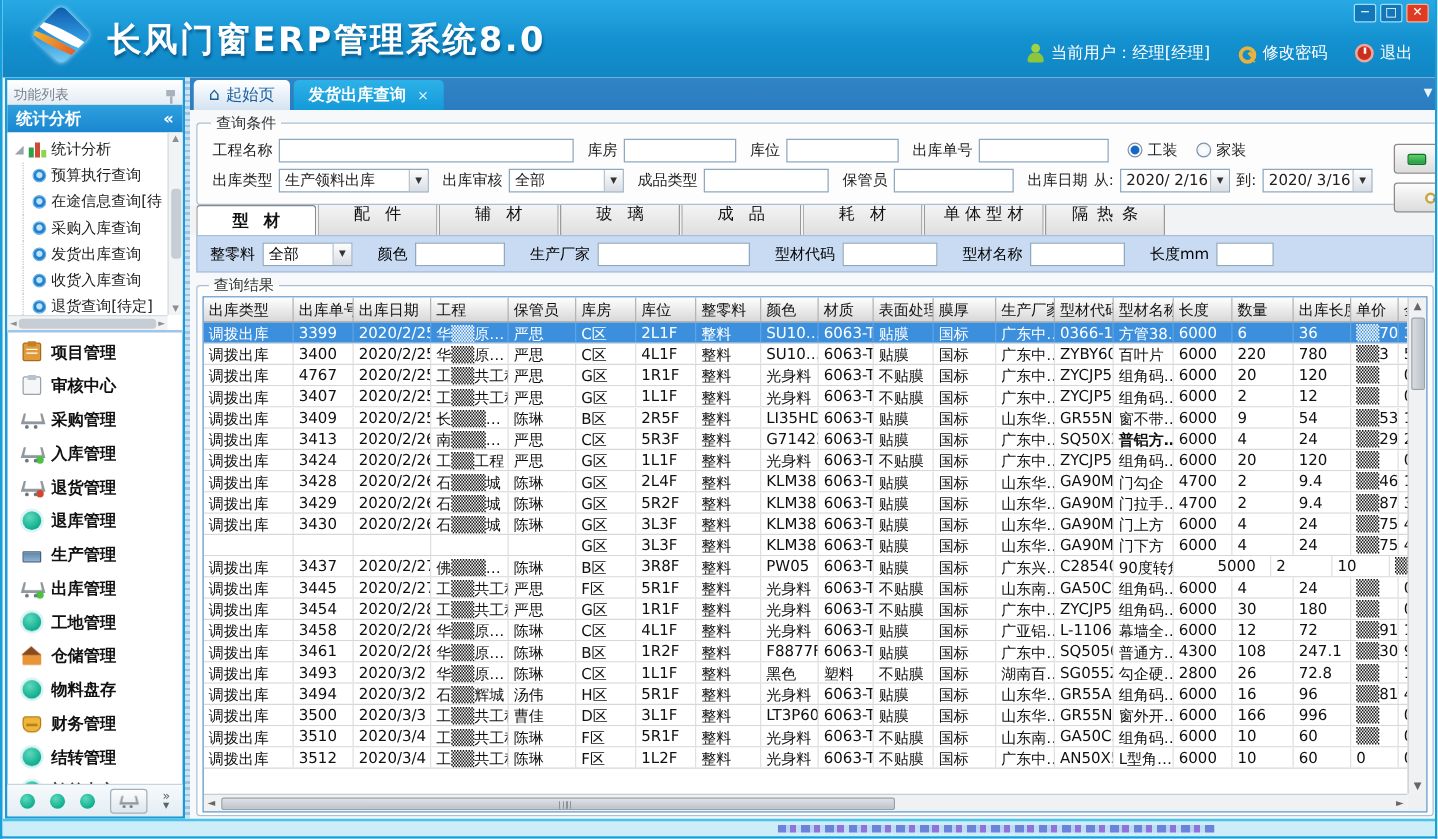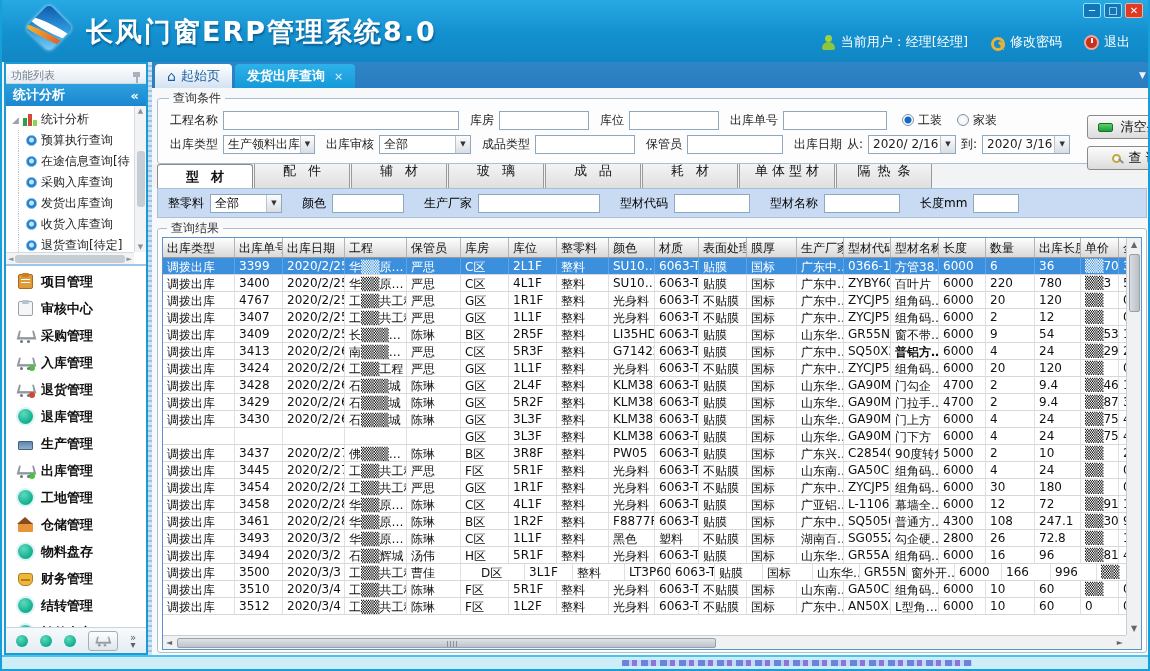--- a/index.html
+++ b/index.html
@@ -314,21 +314,21 @@
             <span class="rdot on"></span>
             <span>工装</span>
           </span>
         <span class="radio">
             <span class="rdot"></span>
             <span>家装</span>
           </span>
       </div>
       <div class="qrow">
         <label>出库类型</label>
-        <span class="selbox" style="width:92px">
+        <span class="selbox" style="width:120px">
             <span>生产领料出库</span>
             <span class="arrow">▼</span>
           </span>
         <label>出库审核</label>
         <span class="selbox" style="width:92px">
             <span>全部</span>
             <span class="arrow">▼</span>
           </span>
         <label>成品类型</label>
         <input class="tbox" style="width: 100px;">
@@ -664,21 +664,21 @@
               <div class="dcell" style="width: 48px;">B区</div>
               <div class="dcell" style="width: 48px;">3R8F</div>
               <div class="dcell" style="width: 52px;">整料</div>
               <div class="dcell" style="width: 46px;">PW05</div>
               <div class="dcell" style="width: 44px;">6063-T5</div>
               <div class="dcell" style="width: 48px;">贴膜</div>
               <div class="dcell" style="width: 50px;">国标</div>
               <div class="dcell" style="width: 47px;">广东兴…</div>
               <div class="dcell" style="width: 47px;">C28540B</div>
               <div class="dcell" style="width: 48px;">90度转角</div>
-              <div class="dcell" style="width: 47px;">5000</div>
+              <div class="dcell" style="width: 47px; margin-left: 31px;">5000</div>
               <div class="dcell" style="width: 49px;">2</div>
               <div class="dcell" style="width: 46px;">10</div>
               <div class="dcell" style="width: 38px;">▒▒</div>
               <div class="dcell" style="width: 18px;">216</div>
             </div>
             <div class="drow">
               <div class="dcell" style="width: 72px;">调拨出库</div>
               <div class="dcell" style="width: 48px;">3445</div>
               <div class="dcell" style="width: 62px;">2020/2/27</div>
               <div class="dcell" style="width: 62px;">工▒▒共工程</div>
@@ -808,21 +808,21 @@
               <div class="dcell" style="width: 46px;">96</div>
               <div class="dcell" style="width: 38px;">▒▒812</div>
               <div class="dcell" style="width: 18px;">411</div>
             </div>
             <div class="drow">
               <div class="dcell" style="width: 72px;">调拨出库</div>
               <div class="dcell" style="width: 48px;">3500</div>
               <div class="dcell" style="width: 62px;">2020/3/3</div>
               <div class="dcell" style="width: 62px;">工▒▒共工程</div>
               <div class="dcell" style="width: 54px;">曹佳</div>
-              <div class="dcell" style="width: 48px; margin-left: 16px;">D区</div>
+              <div class="dcell" style="width: 48px;">D区</div>
               <div class="dcell" style="width: 48px;">3L1F</div>
               <div class="dcell" style="width: 52px;">整料</div>
               <div class="dcell" style="width: 46px;">LT3P60</div>
               <div class="dcell" style="width: 44px;">6063-T5</div>
               <div class="dcell" style="width: 48px;">贴膜</div>
               <div class="dcell" style="width: 50px;">国标</div>
               <div class="dcell" style="width: 47px;">山东华…</div>
               <div class="dcell" style="width: 47px;">GR55N26</div>
               <div class="dcell" style="width: 48px;">窗外开…</div>
               <div class="dcell" style="width: 47px;">6000</div>

